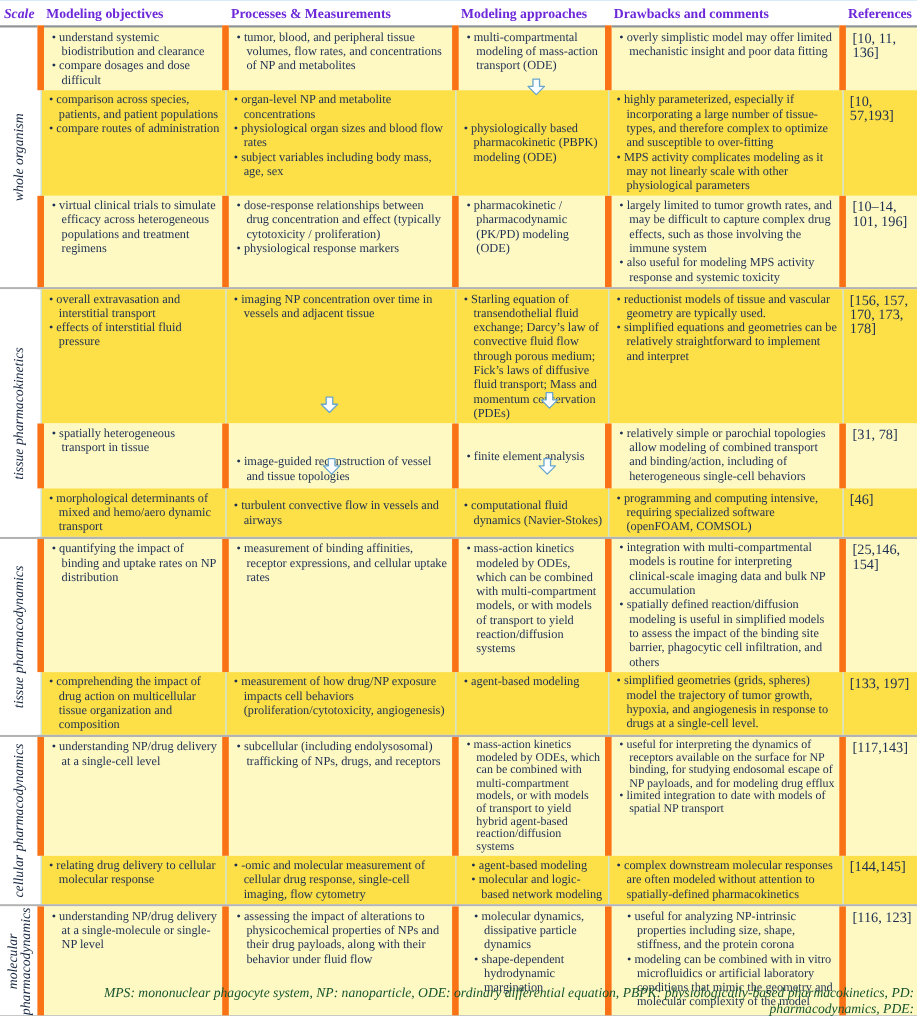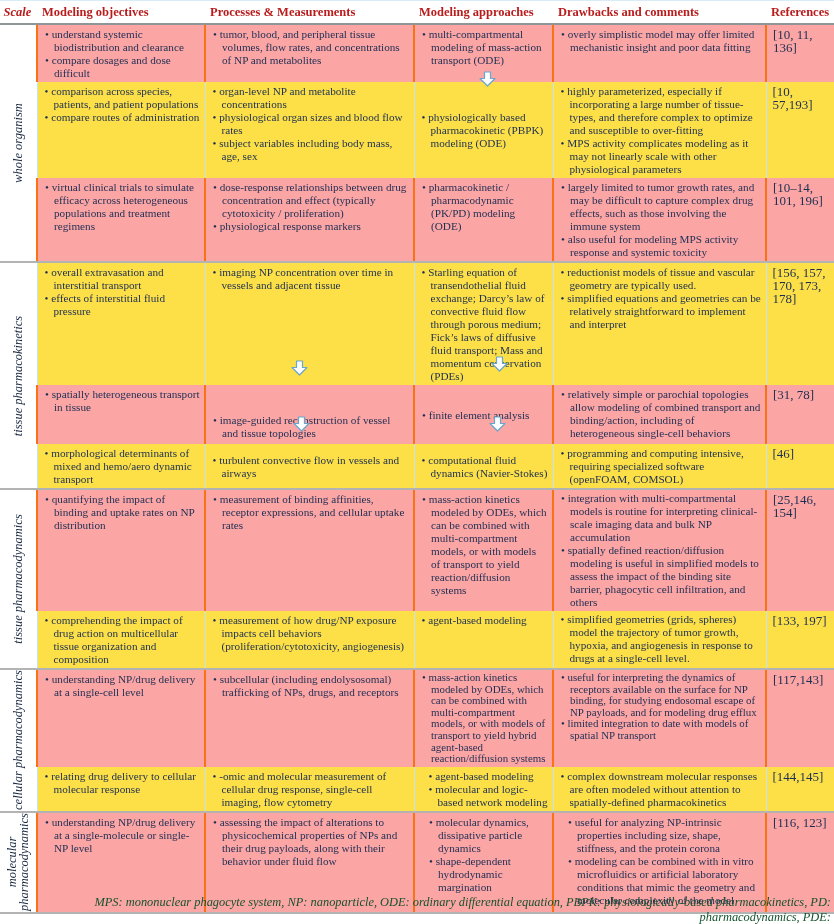--- a/index.html
+++ b/index.html
@@ -1,23 +1,23 @@
 <!DOCTYPE html>
 <html><head>
 <meta charset="utf-8">
 <style>
   html,body{margin:0;padding:0;background:#fff;}
   .page{position:relative;width:834px;height:924px;background:#fff;overflow:hidden;
         font-family:"Liberation Serif",serif;color:#1c2e52;border-top:1px solid #d8edf8;}
   table{border-collapse:collapse;table-layout:fixed;width:834px;}
   th{font-weight:bold;font-size:12.5px;line-height:14px;padding:3px 2px 3px 5px;text-align:left;
-     vertical-align:middle;border-bottom:2px solid #8f9496;background:#fff;color:#b91c1c;height:16px;}
+     vertical-align:middle;border-bottom:2px solid #8f9496;background:#fff;color:#6d28d9;height:16px;}
   th.scale-h{font-style:italic;text-align:center;padding-left:0;}
   td{vertical-align:top;padding:3px 4px 2px 7px;font-size:11.2px;line-height:13px;background:#fff;}
-  tr.blue td{background:#fca5a5;border-left:2px solid #f97316;}
+  tr.blue td{background:#fef9c3;border-left:6px solid #f97316;}
   tr.white td{background:#fde047;border-left:1px solid #c3e4f4;}
   tr.blue td:last-child{border-right:1px solid #b5dcee;}
   tr.white td:last-child{border-right:1px solid #b5dcee;}
   td.scale{background:#fff !important;border-left:none !important;position:relative;overflow:hidden;padding:0;}
   tr.sep td{height:2px !important;background:#b3b3b3 !important;border:none !important;padding:0 !important;
             line-height:0;font-size:0;}
   .b{padding-left:9px;text-indent:-9px;}
   .b::before{content:"\2022\00a0";}
   .tight{line-height:11.6px;font-size:10.9px;}
   td.vmid{vertical-align:middle;}

